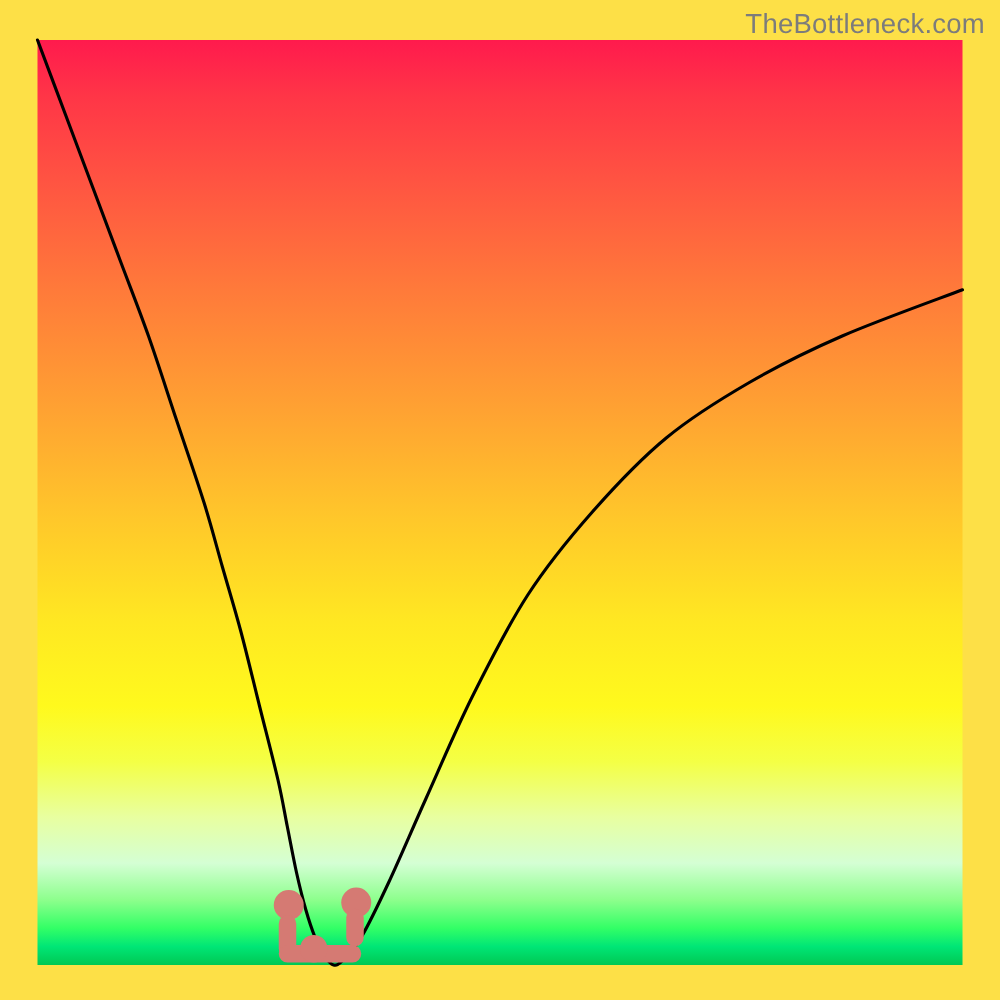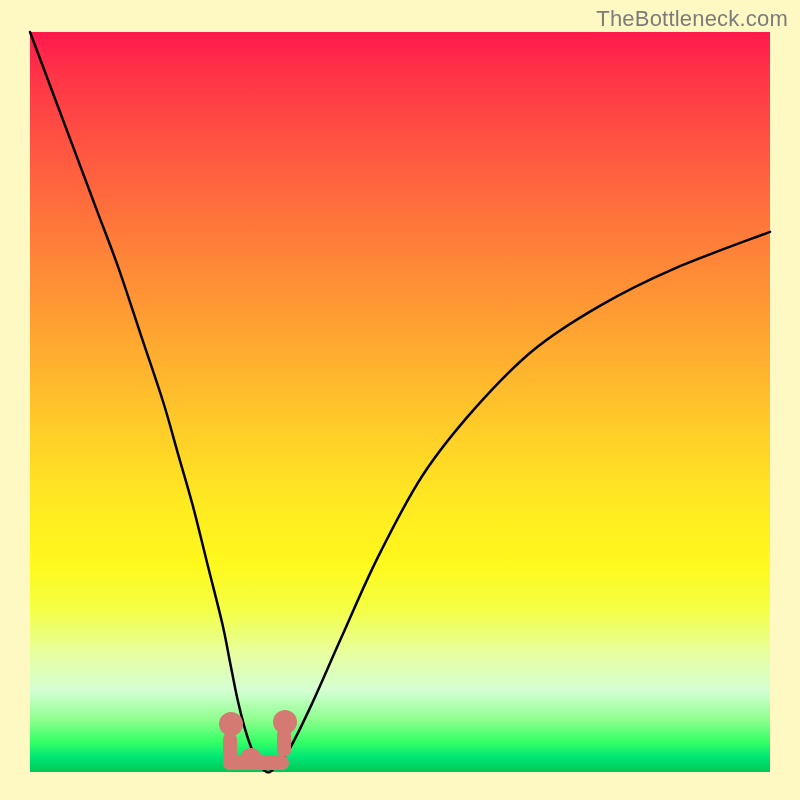--- a/index.html
+++ b/index.html
@@ -10,21 +10,21 @@
     background: #000;
     overflow: hidden;
     font-family: Arial, Helvetica, sans-serif;
   }
   .frame {
     position: absolute;
     left: 0;
     top: 0;
     width: 800px;
     height: 800px;
-    background: #fef9c3;
+    background: #fde047;
   }
   .plot {
     position: absolute;
     left: 30px;
     top: 32px;
     width: 740px;
     height: 740px;
     background: linear-gradient(to bottom,
       #ff1a4d 0%,
       #ff3547 6%,

